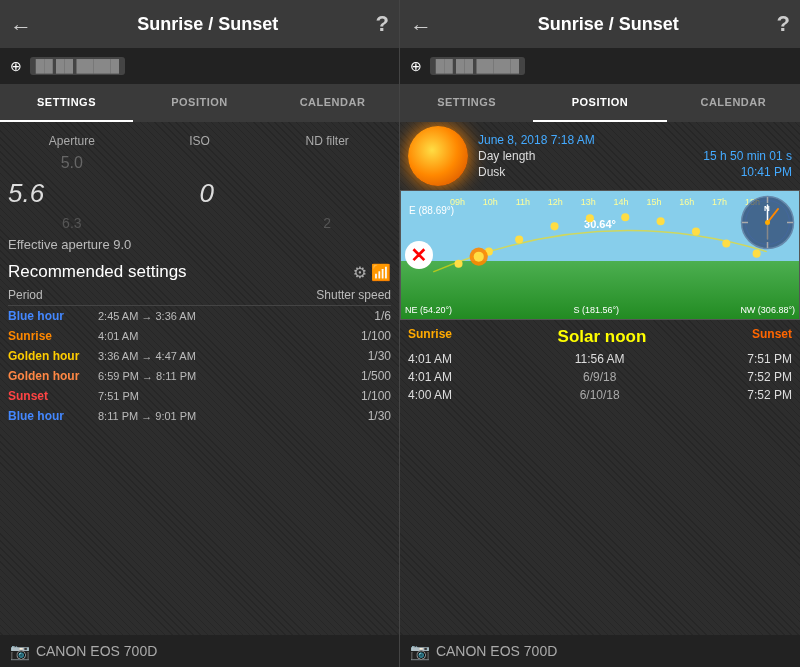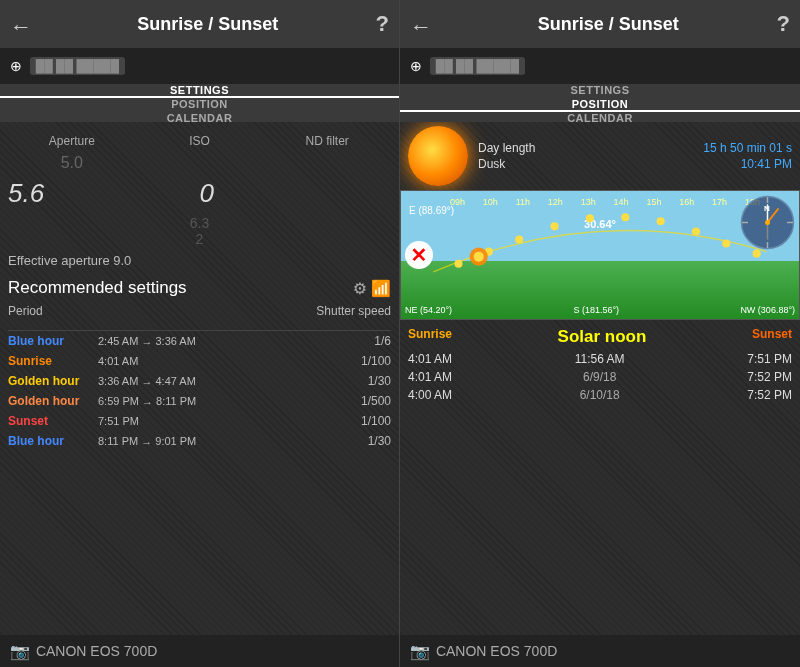--- a/index.html
+++ b/index.html
@@ -84,21 +84,20 @@
       font-size: 12px;
       background: #444;
       border-radius: 3px;
       padding: 2px 6px;
     }
 
     .tabs {
       display: flex;
       background: #3a3a3a;
       height: 38px;
-      flex-direction: column;
     }
 
     .tab {
       flex: 1;
       display: flex;
       align-items: center;
       justify-content: center;
       color: #aaa;
       font-size: 11px;
       font-weight: bold;
@@ -157,21 +156,20 @@
       flex: 1;
       font-style: italic;
     }
 
     .settings-values-dim2 {
       display: flex;
       justify-content: center;
       color: #555;
       font-size: 14px;
       padding: 2px 0;
-      flex-direction: column;
     }
 
     .settings-values-dim2 span {
       flex: 1;
       text-align: center;
     }
 
     .effective-aperture {
       color: #bbb;
       font-size: 13px;
@@ -203,21 +201,21 @@
 
     .period-table {
       width: 100%;
     }
 
     .period-header {
       display: flex;
       justify-content: space-between;
       color: #bbb;
       font-size: 12px;
-      padding: 2px 0 12px 0;
+      padding: 2px 0 3px 0;
       border-bottom: 1px solid #444;
     }
 
     .period-row {
       display: flex;
       align-items: center;
       padding: 3px 0;
       font-size: 12px;
     }
 
@@ -495,20 +493,23 @@
       <div class="tab">SETTINGS</div>
       <div class="tab active">POSITION</div>
       <div class="tab">CALENDAR</div>
     </div>
 
     <div class="panel-content" style="padding: 0;">
 
       <div class="sun-info-bar">
         <div class="sun-image"></div>
         <div class="sun-data">
+          <div class="sun-data-row">
+            <span class="sun-data-value">June 8, 2018 7:18 AM</span>
+          </div>
           <div class="sun-data-row">
             <span class="sun-data-label">Day length</span>
             <span class="sun-data-value">15 h 50 min 01 s</span>
           </div>
           <div class="sun-data-row">
             <span class="sun-data-label">Dusk</span>
             <span class="sun-data-value">10:41 PM</span>
           </div>
         </div>
       </div>

